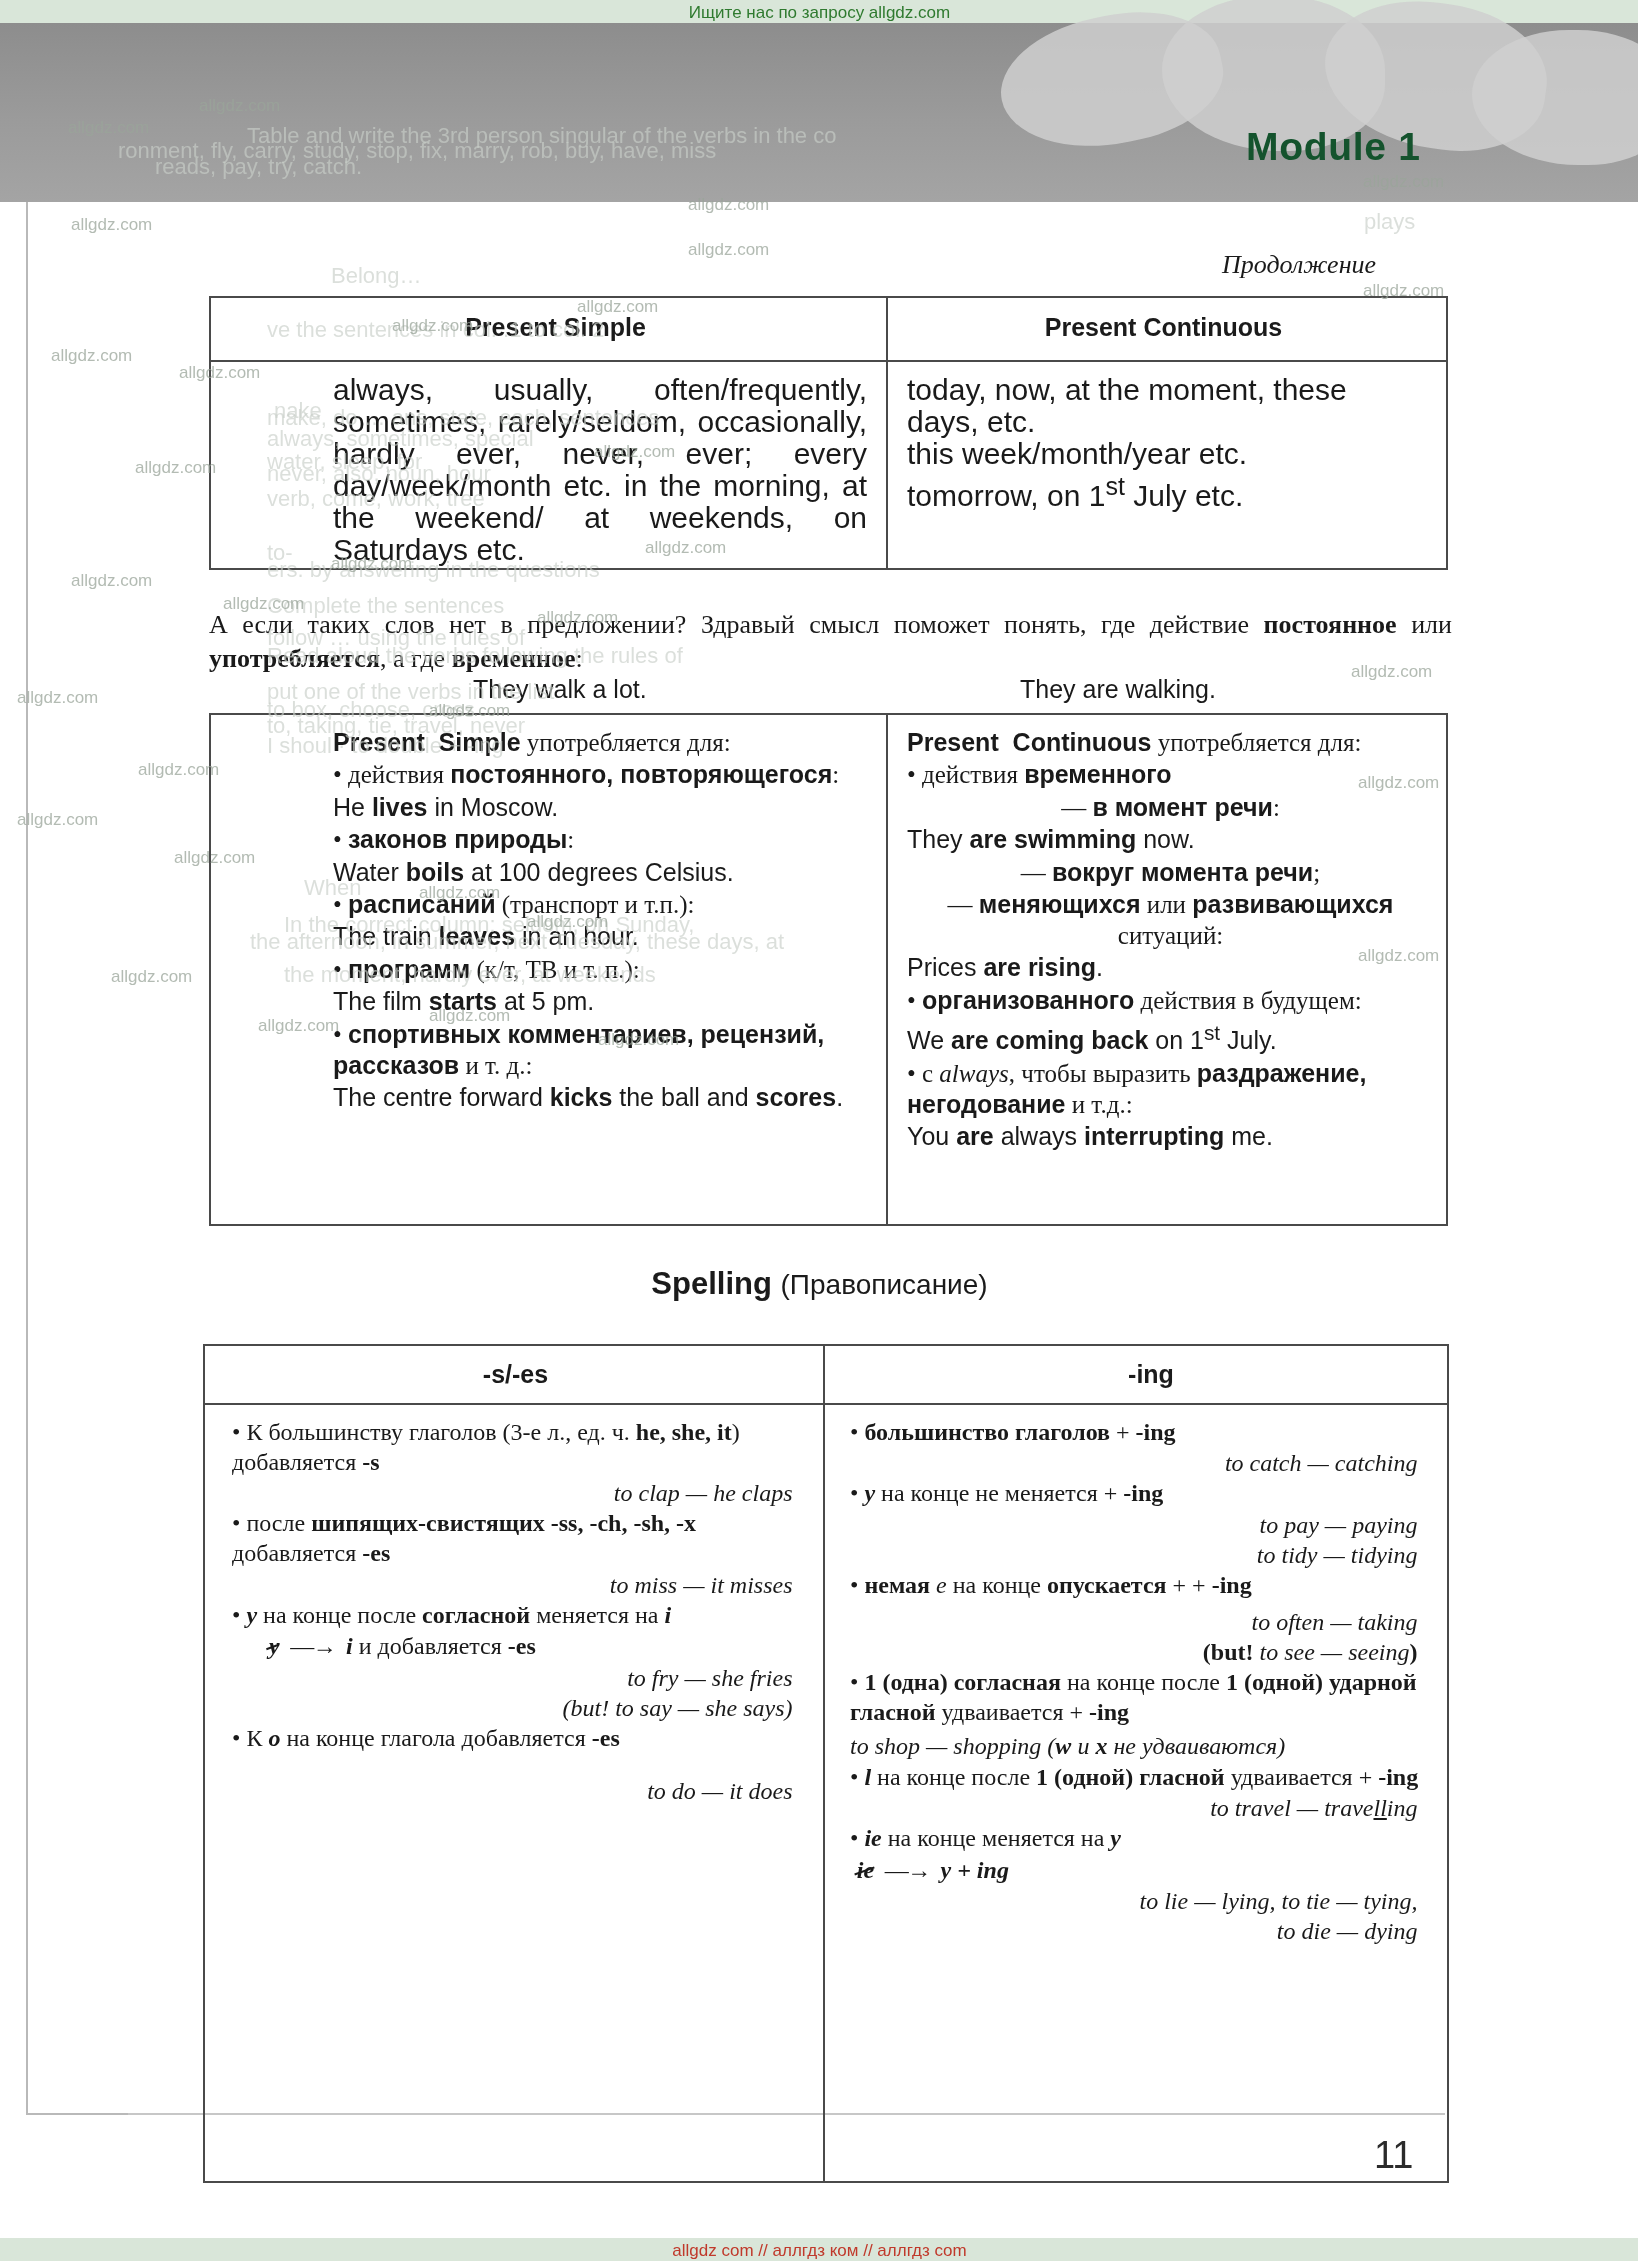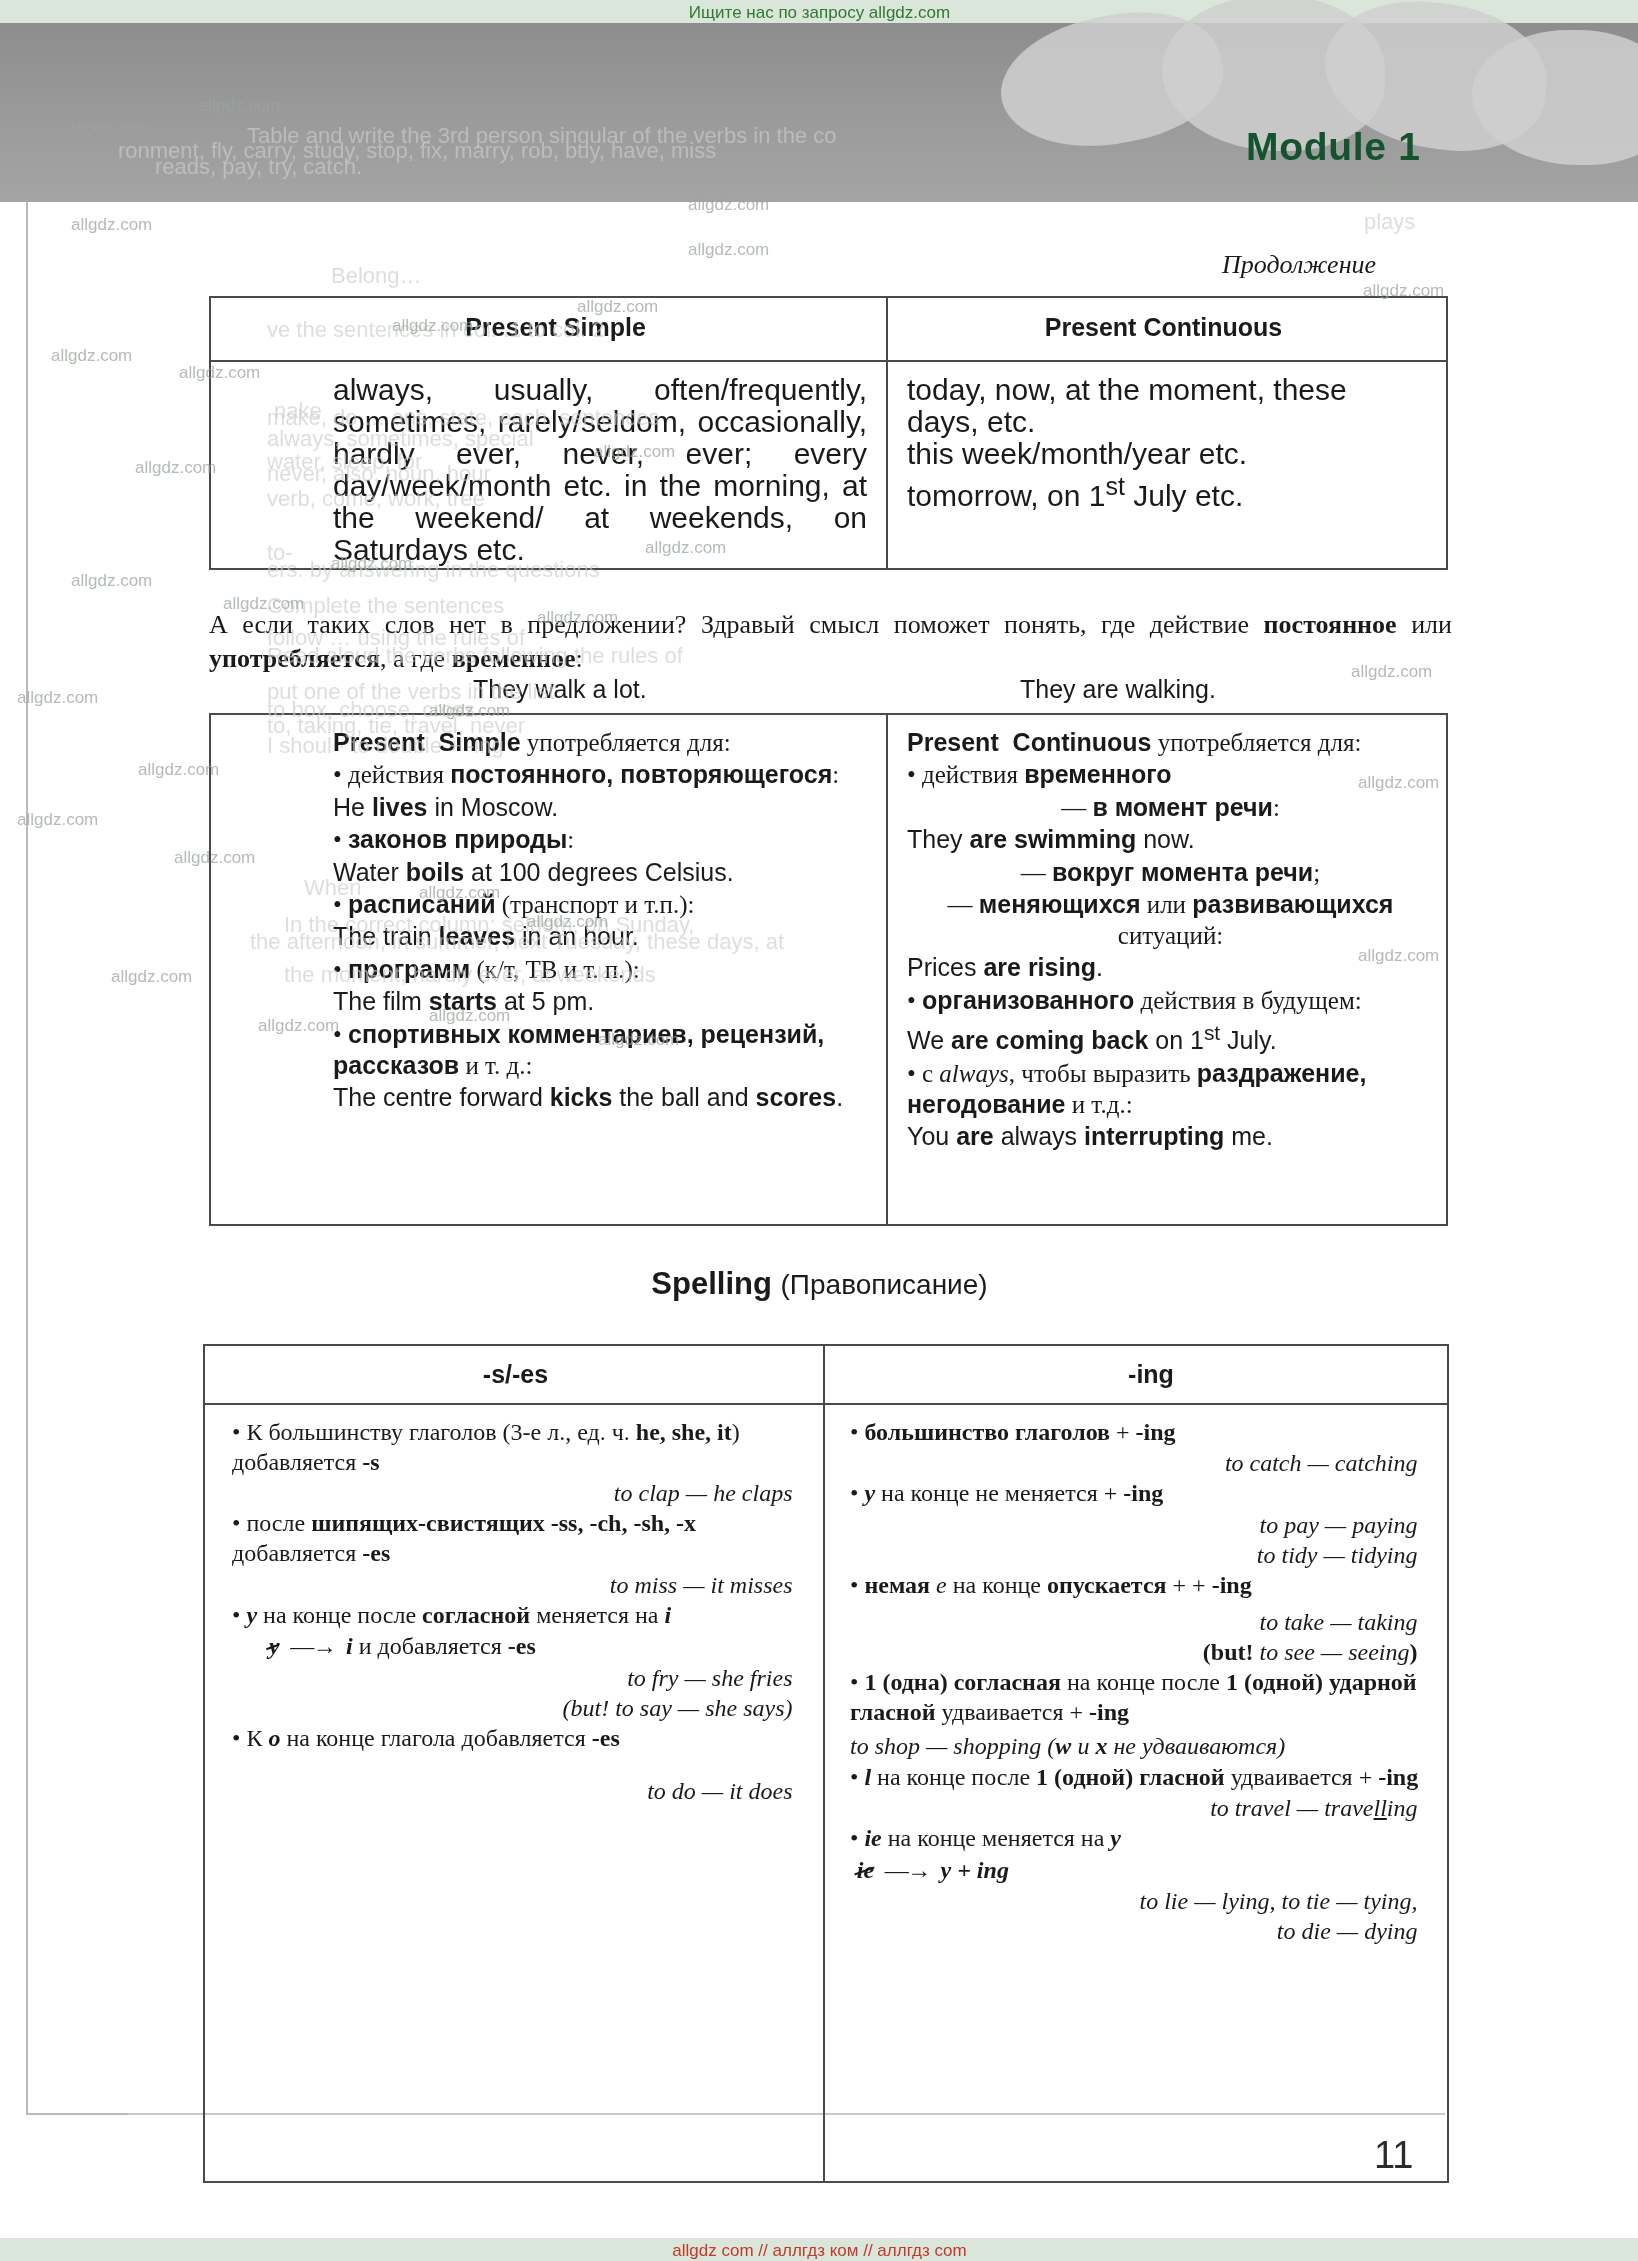--- a/index.html
+++ b/index.html
@@ -301,21 +301,21 @@
       <div class="right-ind it" style="margin-top:23px;">to do — it does</div>
     </div>
 
     <div class="spell-col" id="spell-right">
       <div class="bullet-line">• <b>большинство глаголов</b> + <b>-ing</b></div>
       <div class="right-ind it">to catch — catching</div>
       <div class="bullet-line">• <b><i>y</i></b> на конце не меняется + <b>-ing</b></div>
       <div class="right-ind it">to pay — paying</div>
       <div class="right-ind it">to tidy — tidying</div>
       <div class="bullet-line">• <b>немая</b> <i>e</i> на конце <b>опускается</b> + + <b>-ing</b></div>
-      <div class="right-ind it" style="margin-top:6.8px;">to take — taking</div>
+      <div class="right-ind it" style="margin-top:6.8px;">to often — taking</div>
       <div class="right-ind"><b>(but!</b> <i>to see — seeing</i><b>)</b></div>
       <div class="bullet-line">• <b>1 (одна) согласная</b> на конце после <b>1 (одной) ударной гласной</b> удваивает­ся + <b>-ing</b></div>
       <div class="bullet-line it" style="margin-top:4px;">to shop — shopping (<b>w</b> и <b>x</b> не удваиваются)</div>
       <div class="bullet-line">• <b><i>l</i></b> на конце после <b>1 (одной) глас­ной</b> удваивается + <b>-ing</b></div>
       <div class="right-ind it">to travel — trave<u>ll</u>ing</div>
       <div class="bullet-line">• <b><i>ie</i></b> на конце меняется на <b><i>y</i></b></div>
       <div class="bullet-line" style="padding-left:6.8px;">
         <span class="strike-y">ie</span>
         <span class="arrow">&nbsp;—→&nbsp;</span>
         <b><i>y + ing</i></b>

